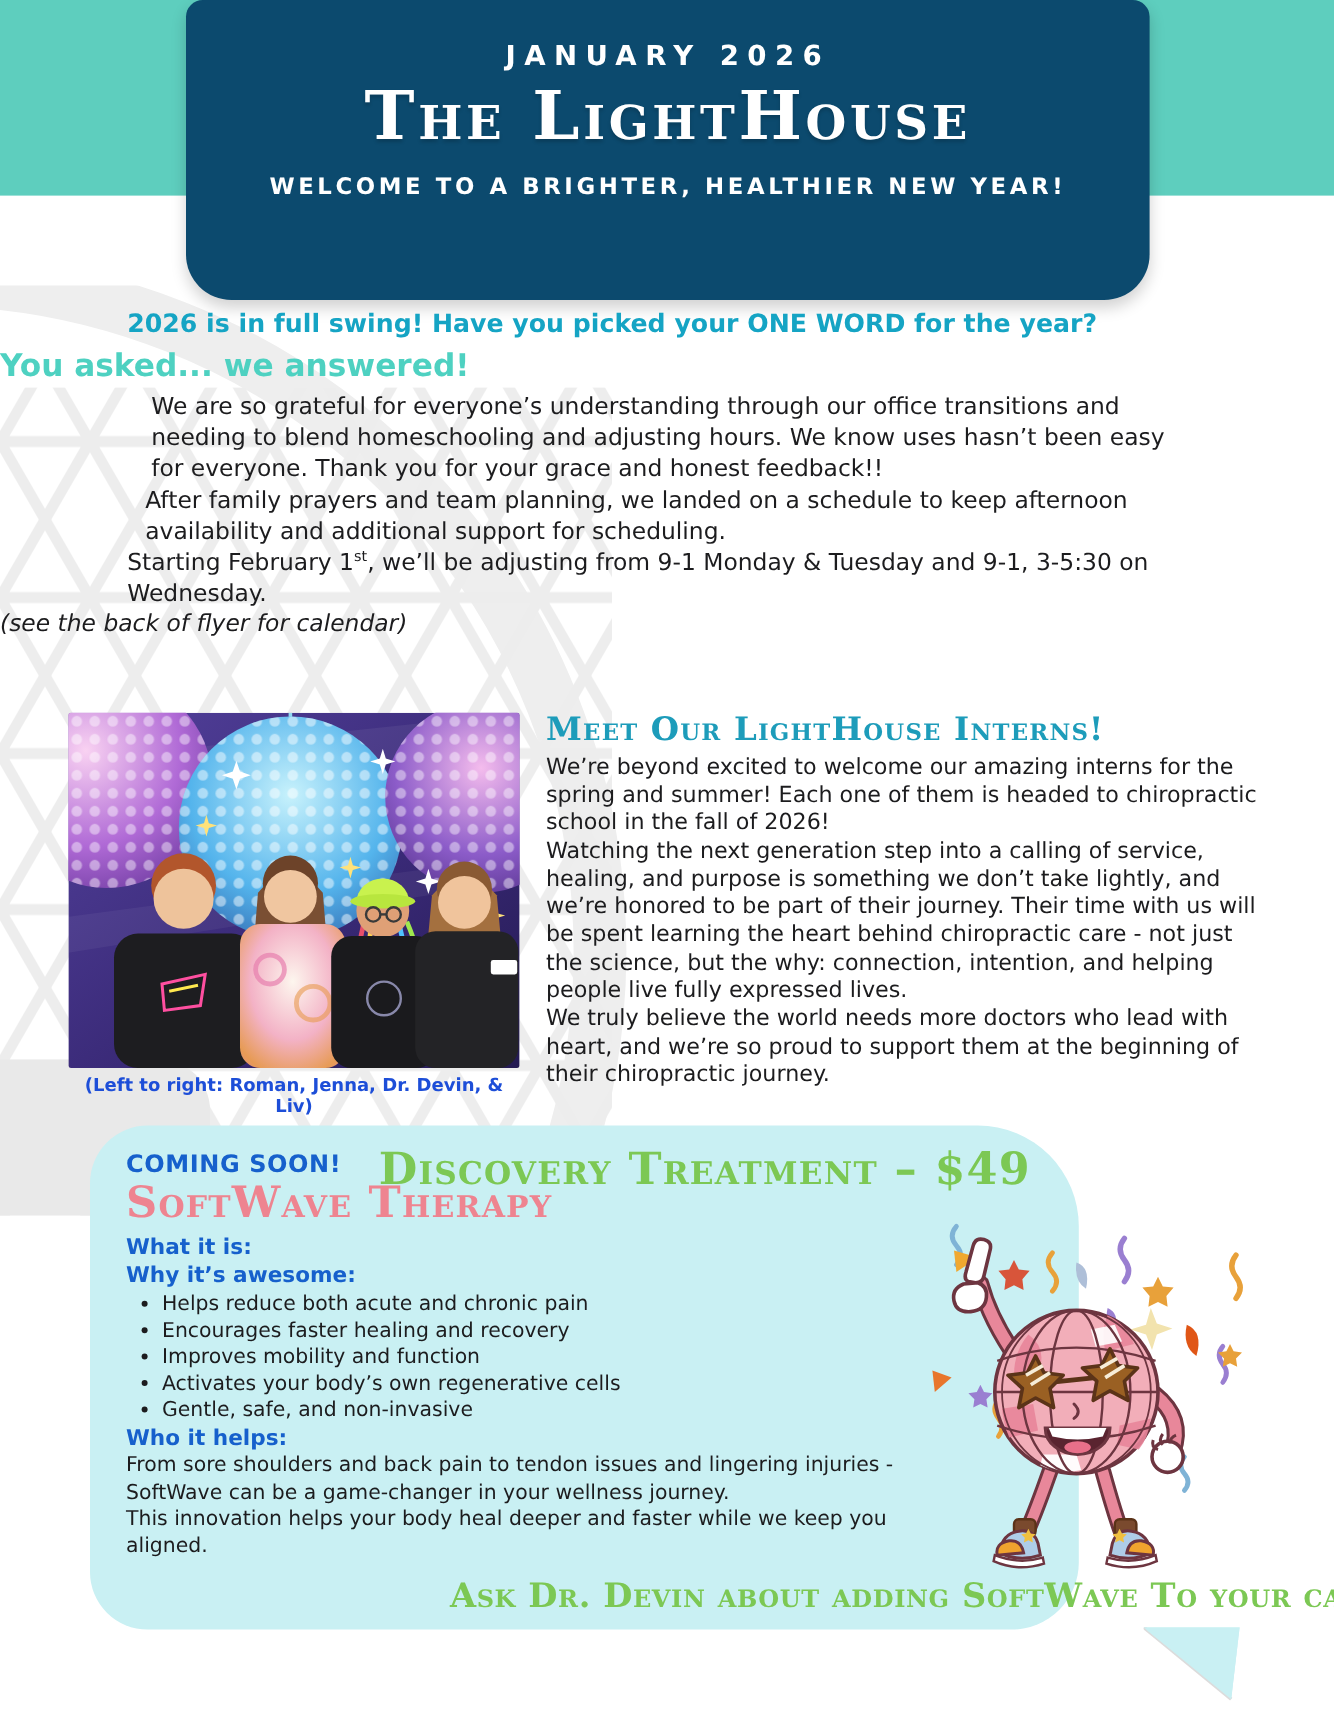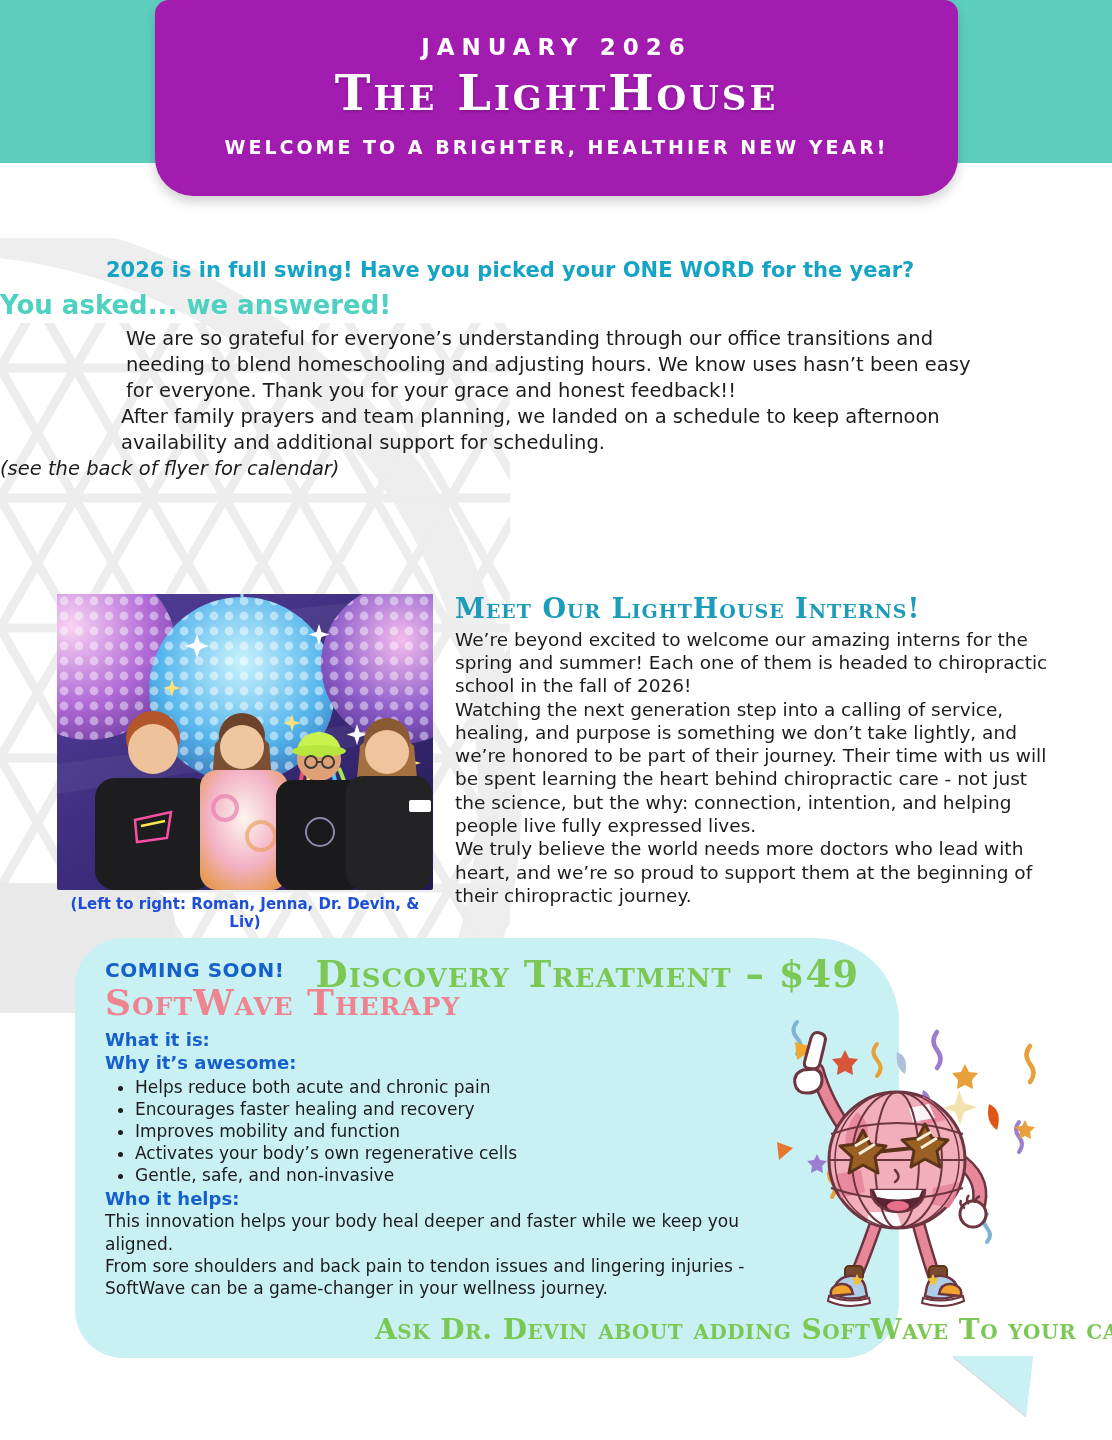--- a/index.html
+++ b/index.html
@@ -11,28 +11,28 @@
     -webkit-font-smoothing:antialiased;
   }
   .display{
     font-family:"DejaVu Serif","Liberation Serif",serif;
     font-variant:small-caps;
     font-weight:700;
   }
   
   .band{position:absolute;top:0;left:0;width:1112px;height:163px;background:#5ECEBE;}
   .header-card{
-    position:absolute;top:0;left:155px;width:803px;height:196px;
-    background:#a21caf;border-radius:14px 14px 38px 38px;
+    position:absolute;top:0;left:155px;width:803px;height:250px;
+    background:#0c4a6e;border-radius:14px 14px 38px 38px;
     box-shadow:0 6px 12px rgba(0,0,0,.18);
     display:flex;flex-direction:column;align-items:center;justify-content:flex-start;
     color:#fff;text-align:center;
   }
   .kicker{margin-top:34px;font-size:23px;font-weight:700;letter-spacing:7px;}
-  .logo{font-size:48px;line-height:1.05;margin-top:8px;letter-spacing:3px;text-shadow:0 2px 3px rgba(0,0,0,.18);}
+  .logo{font-size:56px;line-height:1.05;margin-top:8px;letter-spacing:3px;text-shadow:0 2px 3px rgba(0,0,0,.18);}
   .tagline{margin-top:18px;font-size:19px;font-weight:700;letter-spacing:3px;}
   
   .watermark{position:absolute;left:0;top:238px;pointer-events:none;}
   
   .intro{position:absolute;top:252px;left:0;width:1112px;}
   .intro-heading{font-size:21px;font-weight:700;color:#15A4C4;margin:6px auto 5px;max-width:900px;}
   .intro p{font-size:19.5px;line-height:1.33;margin:0 auto;font-weight:500;}
   .p1{max-width:830px;}
   .sub{font-size:26px;font-weight:700;color:#4ED1C1;margin:8px auto 6px;}
   .p2{max-width:860px;}
@@ -90,20 +90,21 @@
   <div class="kicker">JANUARY 2026</div>
   <div class="logo display">The LightHouse</div>
   <div class="tagline">WELCOME TO A BRIGHTER, HEALTHIER NEW YEAR!</div>
 </div>
 
 <div class="intro">
   <div class="intro-heading">2026 is in full swing! Have you picked your ONE WORD for the year?</div>
   <div class="sub">You asked... we answered!</div>
   <p class="p2">We are so grateful for everyone’s understanding through our office transitions and needing to blend homeschooling and adjusting hours. We know uses hasn’t been easy for everyone. Thank you for your grace and honest feedback!!</p>
   <p class="p3">After family prayers and team planning, we landed on a schedule to keep afternoon availability and additional support for scheduling.</p>
+  <p class="sched"><span>Starting February 1</span><sup>st</sup><span>,  we’ll be adjusting from 9-1 Monday &amp; Tuesday and 9-1, 3-5:30 on Wednesday.</span></p>
   <p class="note">(see the back of flyer for calendar)</p>
 </div>
 
 <div class="interns">
   <div class="photo-wrap">
     <svg width="376" height="296" viewBox="0 0 376 296">
       <defs>
         <linearGradient id="bgp" x1="0" y1="0" x2="1" y2="1">
           <stop offset="0" stop-color="#53419c"></stop>
             <stop offset=".55" stop-color="#3a2a78"></stop>
@@ -217,22 +218,22 @@
     <div class="sw-label">What it is:</div>
     <div class="sw-label">Why it’s awesome:</div>
     <ul>
       <li>Helps reduce both acute and chronic pain</li>
       <li>Encourages faster healing and recovery</li>
       <li>Improves mobility and function</li>
       <li>Activates your body’s own regenerative cells</li>
       <li>Gentle, safe, and non-invasive</li>
     </ul>
     <div class="sw-label">Who it helps:</div>
+    <p class="sw-text">From sore shoulders and back pain to tendon issues and lingering injuries - SoftWave can be a game-changer in your wellness journey.</p>
     <p class="sw-text">This innovation helps your body heal deeper and faster while we keep you aligned.</p>
-    <p class="sw-text">From sore shoulders and back pain to tendon issues and lingering injuries - SoftWave can be a game-changer in your wellness journey.</p>
   </div>
 
   <div class="offer display">Discovery Treatment – $49</div>
 
   <div class="mascot">
     <svg width="315" height="300" viewBox="0 0 315 300">
       <g fill="none" stroke-linecap="round">
         <path d="M60,42 q7,-8 0,-16 q-7,-8 0,-16" stroke="#7fb3d6" stroke-width="4"></path>
         <path d="M140,64 q7,-8 0,-16 q-7,-8 0,-16" stroke="#e8a13a" stroke-width="4"></path>
         <path d="M200,56 q7,-9 0,-18 q-7,-9 0,-18" stroke="#9a7fd1" stroke-width="4.5"></path>

